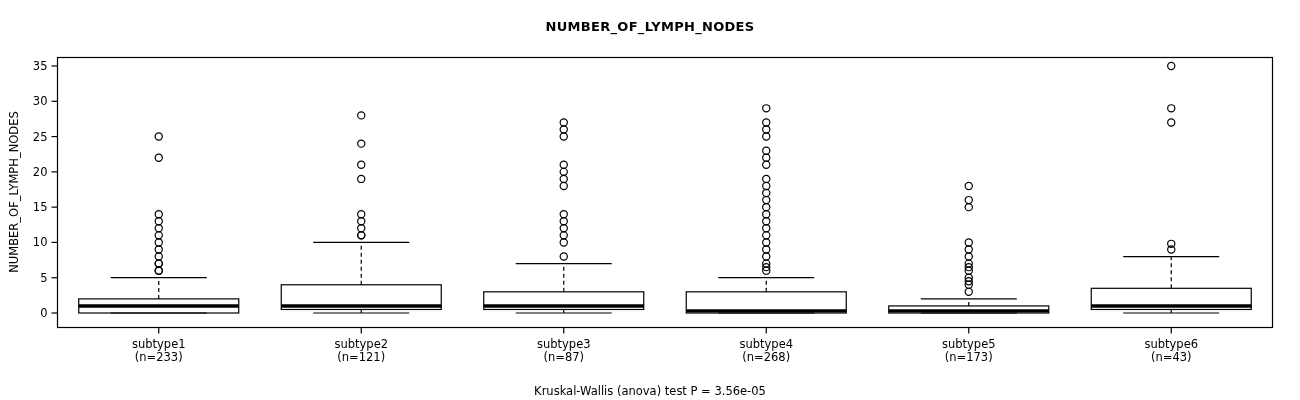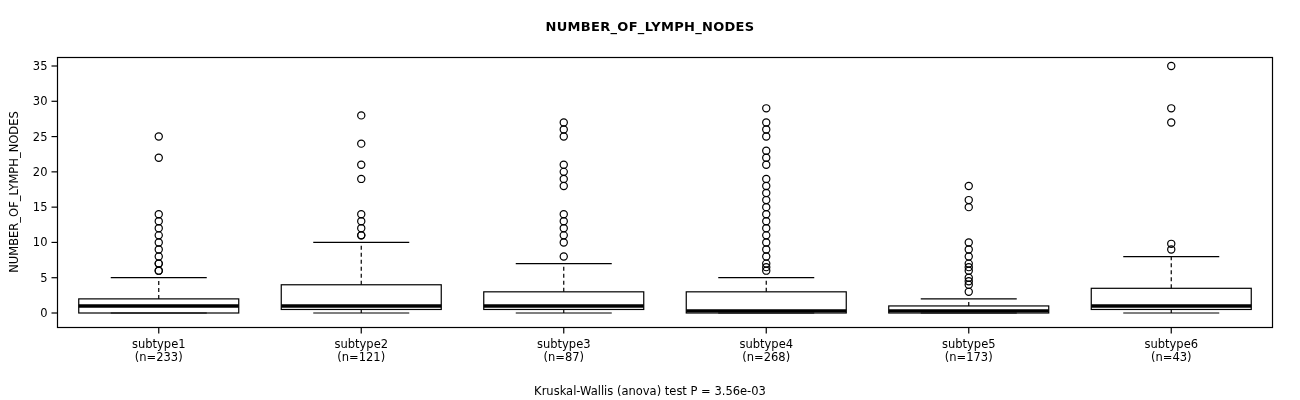--- a/index.html
+++ b/index.html
@@ -23,21 +23,21 @@
   .tick-label{font-size:11.5px;font-family:"DejaVu Sans","Liberation Sans",sans-serif;fill:#000;}
   .cat-label{font-size:11.5px;font-family:"DejaVu Sans","Liberation Sans",sans-serif;fill:#000;text-anchor:middle;}
 </style>
 </head>
 <body>
 
 <div id="stage">
 
   <div id="plot-title">NUMBER_OF_LYMPH_NODES</div>
   <div id="y-axis-title">NUMBER_OF_LYMPH_NODES</div>
-  <div id="footnote">Kruskal-Wallis (anova) test P = 3.56e-03</div>
+  <div id="footnote">Kruskal-Wallis (anova) test P = 3.56e-05</div>
 
   <svg id="chart-svg" width="1300" height="400">
     <g id="axis-layer">
         <rect x="57.5" y="57.5" width="1215" height="270" fill="none" stroke="#000000" stroke-width="1.2"></rect>
         <line x1="51.5" y1="313" x2="57.5" y2="313" stroke="#000000" stroke-width="1.2"></line>
         <text x="47.5" y="317" text-anchor="end" class="tick-label">0</text>
         <line x1="51.5" y1="277.7142857142857" x2="57.5" y2="277.7142857142857" stroke="#000000" stroke-width="1.2"></line>
         <text x="47.5" y="281.7142857142857" text-anchor="end" class="tick-label">5</text>
         <line x1="51.5" y1="242.42857142857144" x2="57.5" y2="242.42857142857144" stroke="#000000" stroke-width="1.2"></line>
         <text x="47.5" y="246.42857142857144" text-anchor="end" class="tick-label">10</text>

